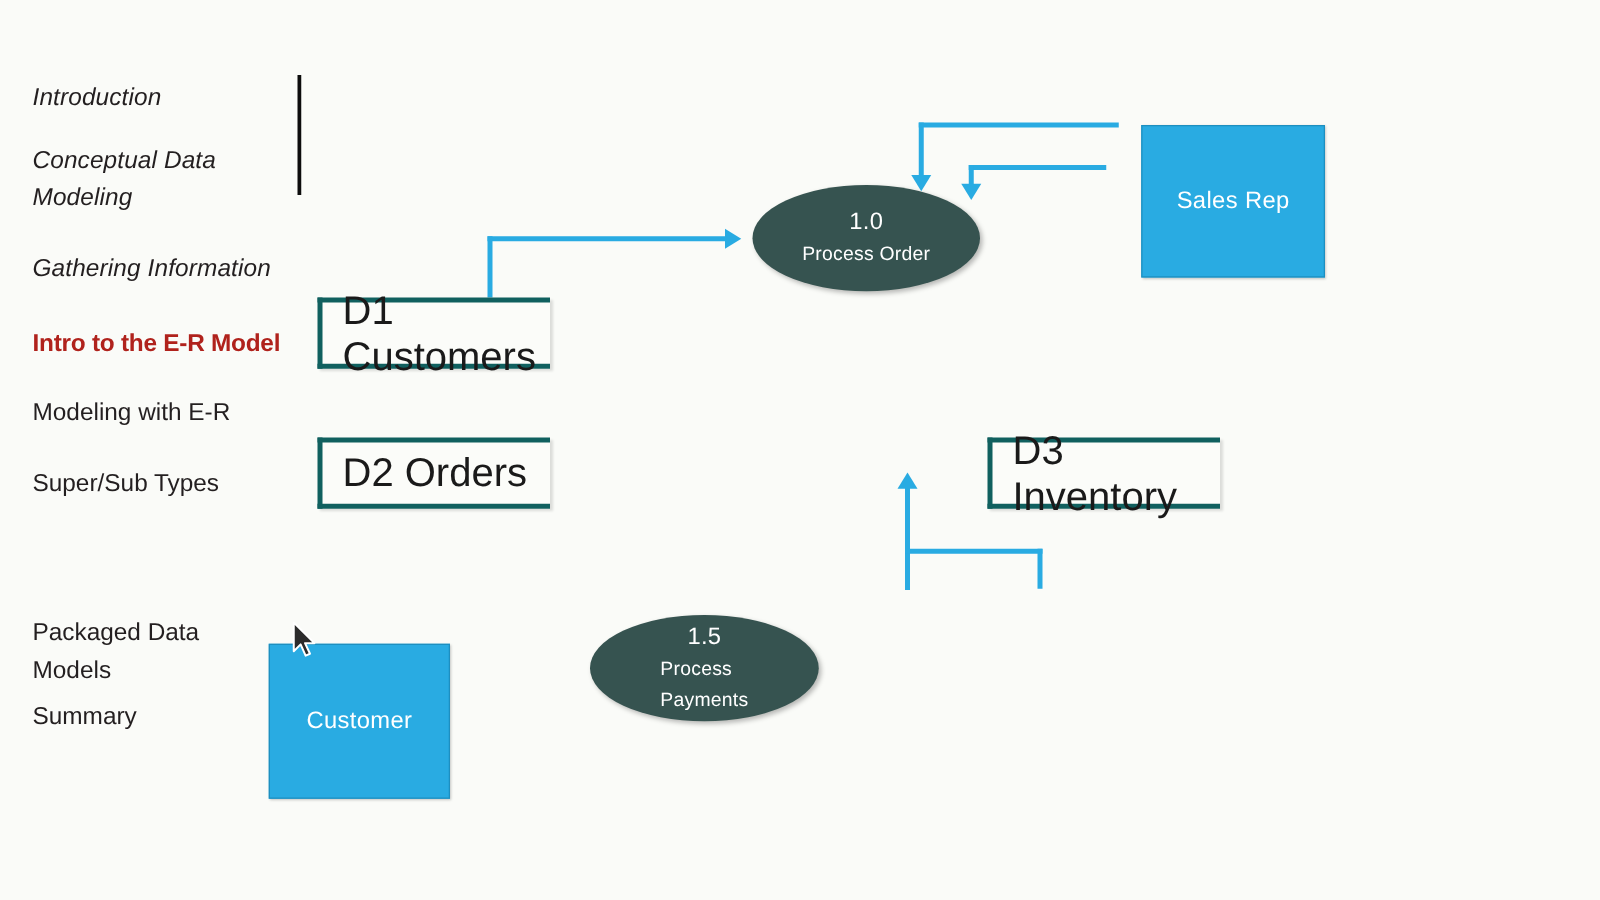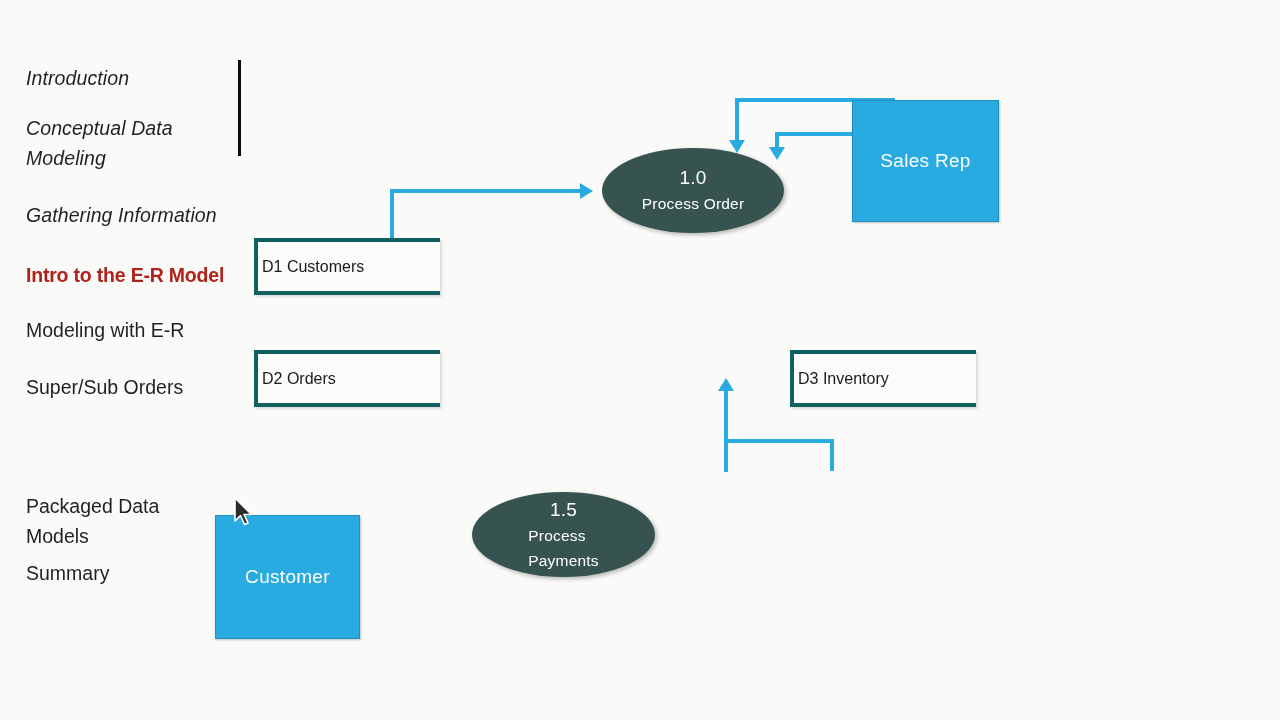--- a/index.html
+++ b/index.html
@@ -108,23 +108,23 @@
   .datastore {
     position: absolute;
     box-sizing: border-box;
     background: #fbfcf9;
     border-top: 4px solid #10605f;
     border-bottom: 4px solid #10605f;
     border-left: 4px solid #10605f;
     border-right: none;
     display: flex;
     align-items: center;
-    font-size: 16px;
+    font-size: 32px;
     color: #1a1a1a;
-    padding-left: 4px;
+    padding-left: 16px;
     box-shadow: 2px 2px 2px rgba(0,0,0,0.12);
   }
 
   
   .flow-h, .flow-v {
     position: absolute;
     background: #29abe2;
   }
   .flow-h { height: 4px; }
   .flow-v { width: 4px; }
@@ -170,21 +170,21 @@
 
     <div class="agenda-item" style="top:91px;">Conceptual Data
 Modeling</div>
 
     <div class="agenda-item" style="top:178px;">Gathering Information</div>
 
     <div class="agenda-item current" style="top:238px;">Intro to the E-R Model</div>
 
     <div class="agenda-item plain" style="top:293px;">Modeling with E-R</div>
 
-    <div class="agenda-item plain" style="top:350px;">Super/Sub Orders</div>
+    <div class="agenda-item plain" style="top:350px;">Super/Sub Types</div>
 
 
     <div class="agenda-item plain" style="top:536px;">Summary</div>
 
     <div class="agenda-item plain" style="top:469px;">Packaged Data
 Models</div>
 
     <div id="agenda-divider"></div>
   </div>
 
@@ -200,21 +200,21 @@
 
     <div class="flow-v" style="left:390px; top:167px; height:52px;"></div>
     <div class="flow-h" style="left:390px; top:167px; width:195px;"></div>
     <div class="arrow arrow-right" style="left:580px; top:161px;"></div>
 
     <div class="flow-v" style="left:724px; top:368px; height:82px;"></div>
     <div class="arrow arrow-up" style="left:718px; top:356px;"></div>
     <div class="flow-h" style="left:724px; top:417px; width:110px;"></div>
     <div class="flow-v" style="left:830px; top:417px; height:32px;"></div>
 
-    <div class="entity" style="left:852px; top:78px; width:147px; height:122px;text-align:center;">
+    <div class="entity" style="left:913px; top:78px; width:147px; height:122px;text-align:center;">
       <span>Sales Rep</span>
     </div>
 
     <div class="process" style="left:602px; top:126px; width:182px; height:85px;">
       <span class="pnum">1.0</span>
       <span>Process Order</span>
     </div>
 
     <div class="datastore" style="left:254px; top:216px; width:186px; height:57px;">
       <span>D1 Customers</span>

